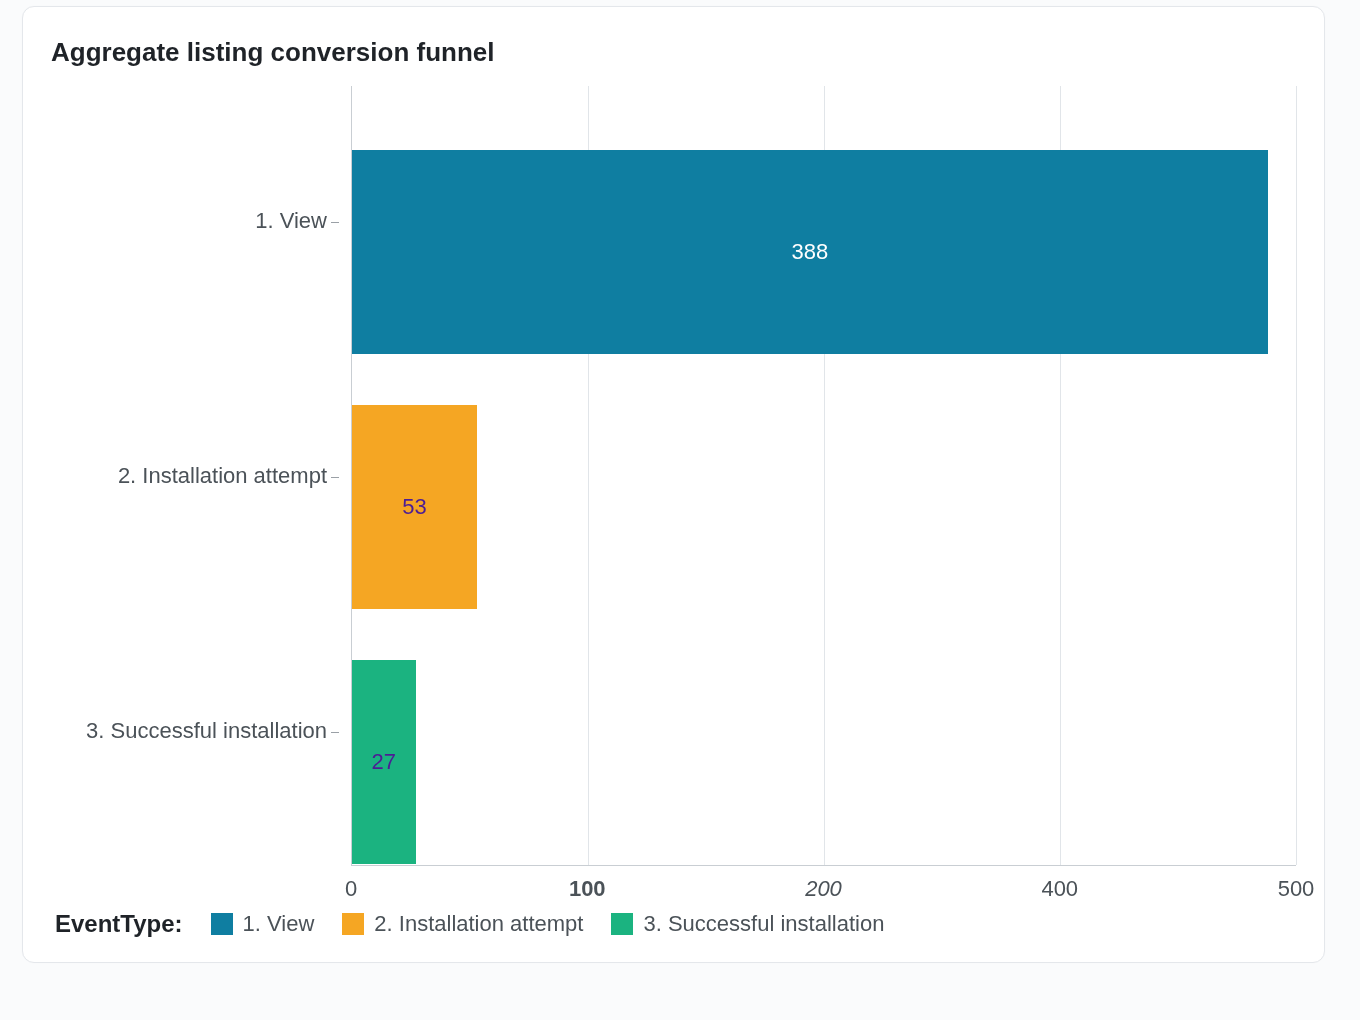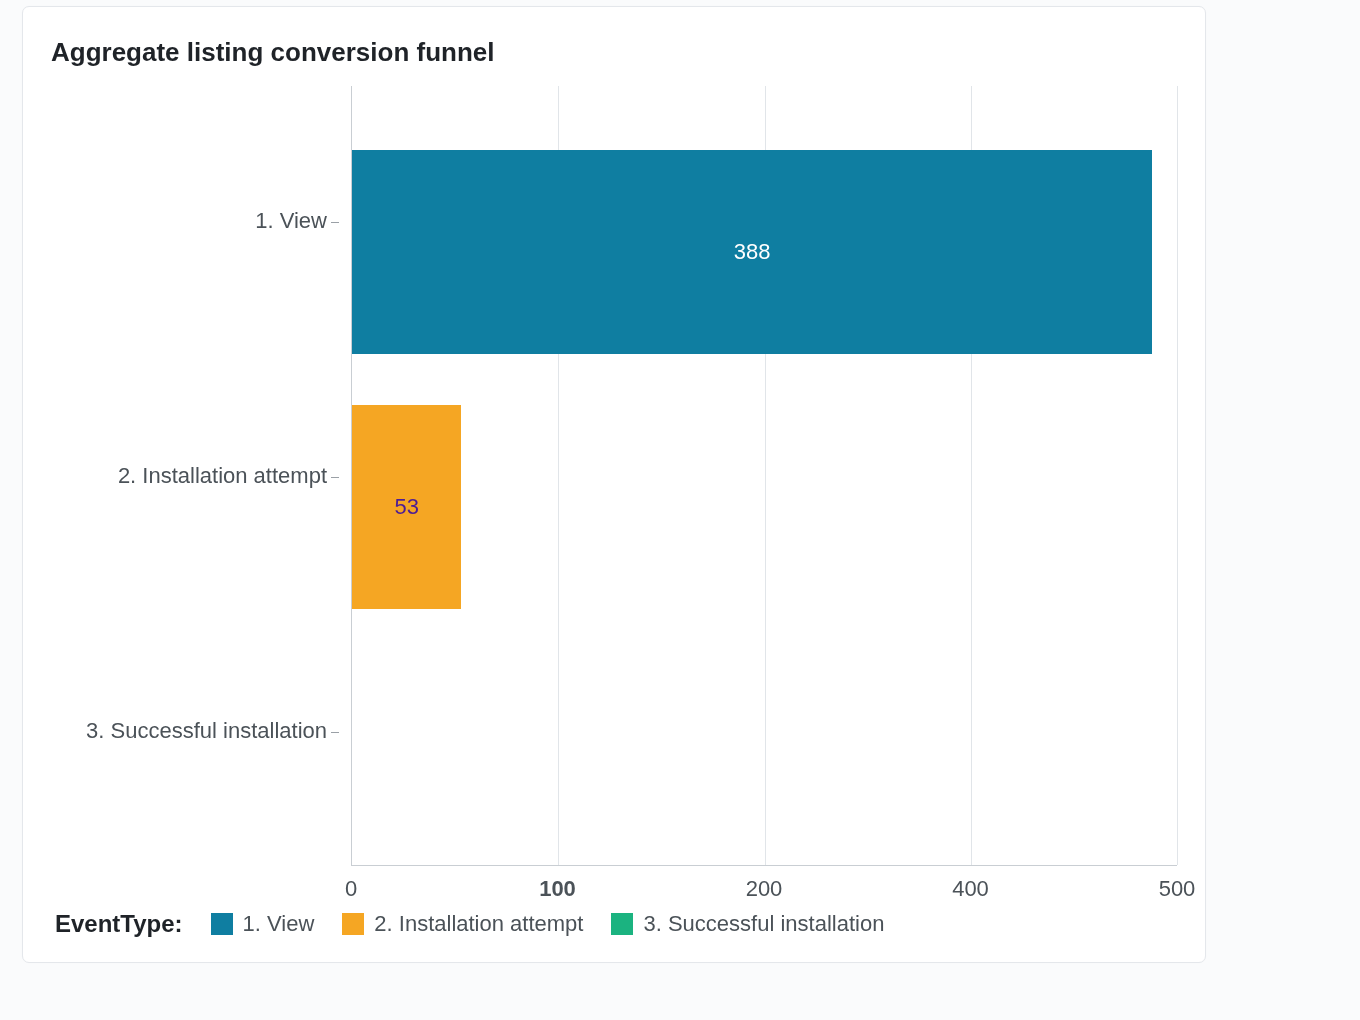--- a/index.html
+++ b/index.html
@@ -10,24 +10,24 @@
     background: #fafbfc;
     color: #1c2024;
   }
   .canvas {
     width: 1360px;
     height: 1020px;
     padding-top: 6px;
     padding-left: 22px;
   }
   .card {
-    width: 1184px;
+    width: 1303px;
     background: #ffffff;
     border: 1px solid #e4e7eb;
-    border-radius: 7px;
+    border-radius: 12px;
     padding: 24px 28px 18px 28px;
     box-shadow: 0 0 0 0.5px rgba(0,0,0,0.01);
   }
   .title {
     font-size: 26px;
     font-weight: 700;
     color: #1f2328;
     margin: 6px 0 18px 0;
   }
 
@@ -172,29 +172,32 @@
           <div class="grid-line" style="left:100%;"></div>
 
           <div class="bar" style="top:33px; left:0; width:97%; background:#0f7ea1;">
             <span class="value-label light" style="left:50%; transform:translateX(-50%);">388</span>
           </div>
 
           <div class="bar" style="top:288px; left:0; width:13.25%; background:#f5a623;">
             <span class="value-label dark" style="left:50%; transform:translateX(-50%);">53</span>
           </div>
 
+          <div class="bar" style="top:543px; left:0; width:6.75%; background:#1bb380;">
+            <span class="value-label dark" style="left:50%; transform:translateX(-50%);">27</span>
+          </div>
         </div>
       </div>
 
       <div class="x-axis">
         <div class="spacer"></div>
         <div class="ticks">
           <div class="x-tick" style="left:0%;">0</div>
           <div class="x-tick" style="left:25%;font-weight:bold;">100</div>
-          <div class="x-tick" style="left:50%;">200</div>
+          <div class="x-tick" style="left:50%;font-style:italic;">200</div>
           <div class="x-tick" style="left:75%;">400</div>
           <div class="x-tick" style="left:100%;">500</div>
         </div>
       </div>
 
       <div class="legend-row">
         <span class="legend-title">EventType:</span>
 
         <span class="legend-item">
           <span class="legend-swatch" style="background:#0f7ea1;"></span>

